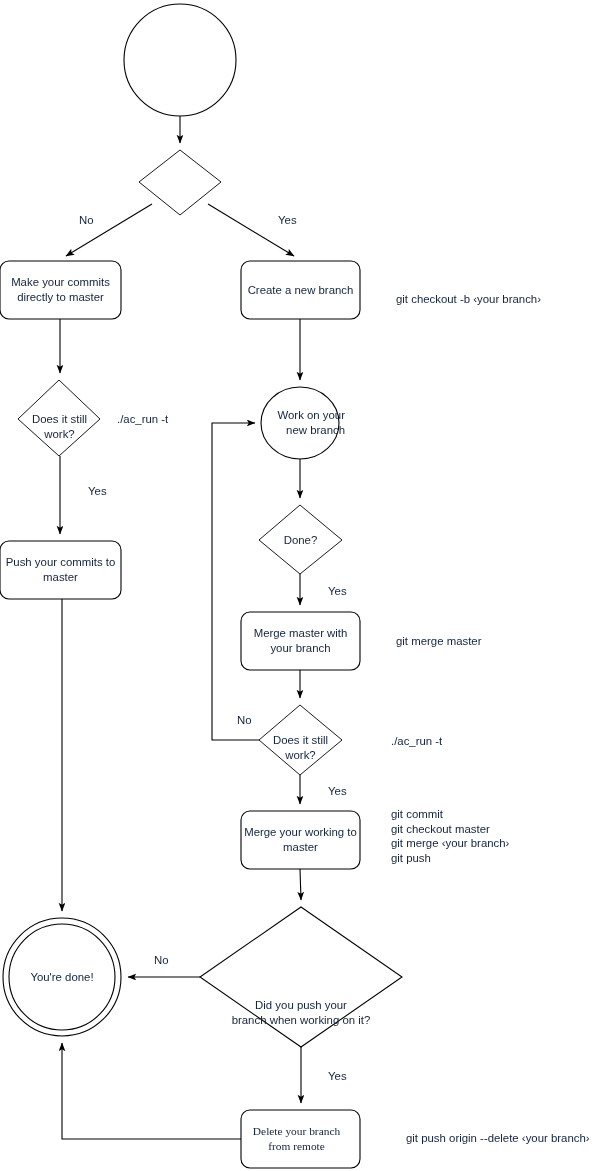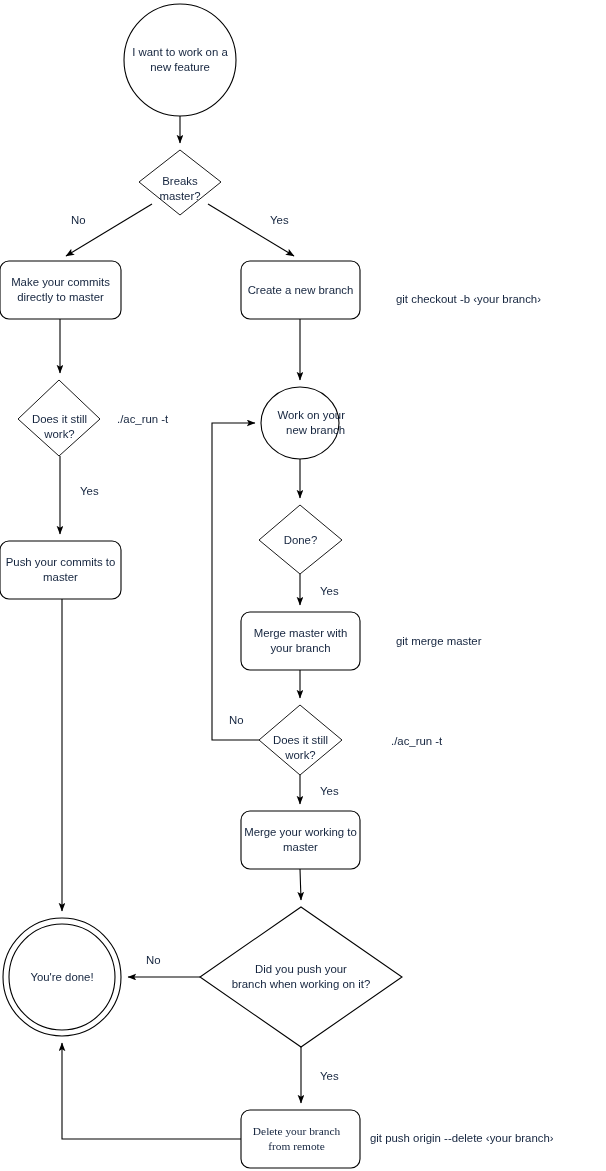--- a/index.html
+++ b/index.html
@@ -49,20 +49,21 @@
     white-space: pre-line;
     pointer-events: none;
   }
   .edge-label {
     position: absolute;
     color: #13233d;
     font-family: "Liberation Sans", sans-serif;
     font-size: 11.4px;
     line-height: 14.6px;
     white-space: pre-line;
+    margin-left: 8px;
   }
   .side-note {
     position: absolute;
     color: #13233d;
     font-family: "Liberation Sans", sans-serif;
     font-size: 11.4px;
     line-height: 14.6px;
     white-space: pre-line;
     text-align: left;
   }
@@ -134,25 +135,21 @@
 
     <path class="conn" d="M300,869 L301,900" marker-end="url(#arrow)"></path>
 
     <path class="conn" d="M200,977 L128,977" marker-end="url(#arrow)"></path>
 
     <path class="conn" d="M301,1047 L301,1103" marker-end="url(#arrow)"></path>
 
     <path class="conn" d="M241,1139 L62,1139 L62,1043" marker-end="url(#arrow)"></path>
   </svg>
 
-  <div class="node-label" style="left:110px; top:45px; width:140px;">I want to work on a
-new feature</div>
-
-  <div class="node-label" style="left:130px; top:174px; width:100px;">Breaks
-master?</div>
+
 
   <div class="node-label" style="left:-2px; top:275px; width:125px;">Make your commits
 directly to master</div>
 
   <div class="node-label" style="left:241px; top:283px; width:119px;">Create a new branch</div>
 
   <div class="node-label" style="left:8px; top:412px; width:103px;">Does it still
 work?</div>
 
   <div class="node-label" style="left:255px; top:408px; width:90px;text-align:right;">Work on your
@@ -167,21 +164,21 @@
 your branch</div>
 
   <div class="node-label" style="left:249px; top:733px; width:103px;">Does it still
 work?</div>
 
   <div class="node-label" style="left:238px; top:825px; width:125px;">Merge your working to
 master</div>
 
   <div class="node-label" style="left:7px; top:970px; width:110px;">You're done!</div>
 
-  <div class="node-label" style="left:215px; top:962px; width:172px;">Did you push your
+  <div class="node-label" style="left:215px; top:998px; width:172px;">Did you push your
 branch when working on it?</div>
 
   <div class="node-label" style="left:240px; top:1124px; width:113px;font-family:Liberation Serif, serif;">Delete your branch
 from remote</div>
 
   <div class="edge-label" style="left:71px; top:213px;">No</div>
 
   <div class="edge-label" style="left:270px; top:213px;">Yes</div>
 
   <div class="edge-label" style="left:80px; top:484px;">Yes</div>
@@ -197,16 +194,20 @@
   <div class="edge-label" style="left:320px; top:1069px;">Yes</div>
 
   <div class="side-note" style="left:396px; top:292px;">git checkout -b ‹your branch›</div>
 
   <div class="side-note" style="left:117px; top:412px;">./ac_run -t</div>
 
   <div class="side-note" style="left:396px; top:634px;">git merge master</div>
 
   <div class="side-note" style="left:391px; top:734px;">./ac_run -t</div>
 
-
-  <div class="side-note" style="left:370px; top:1131px;">git push origin --delete ‹your branch›</div>
+  <div class="side-note" style="left:391px; top:807px;">git commit
+git checkout master
+git merge ‹your branch›
+git push</div>
+
+  <div class="side-note" style="left:406px; top:1131px;">git push origin --delete ‹your branch›</div>
 
 </div>
 
 </body></html>

